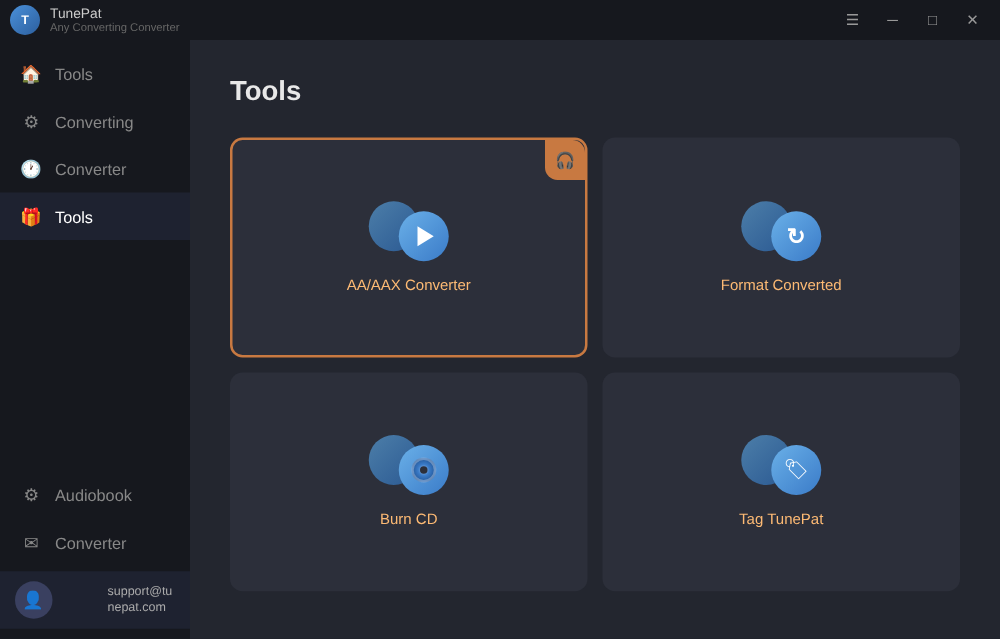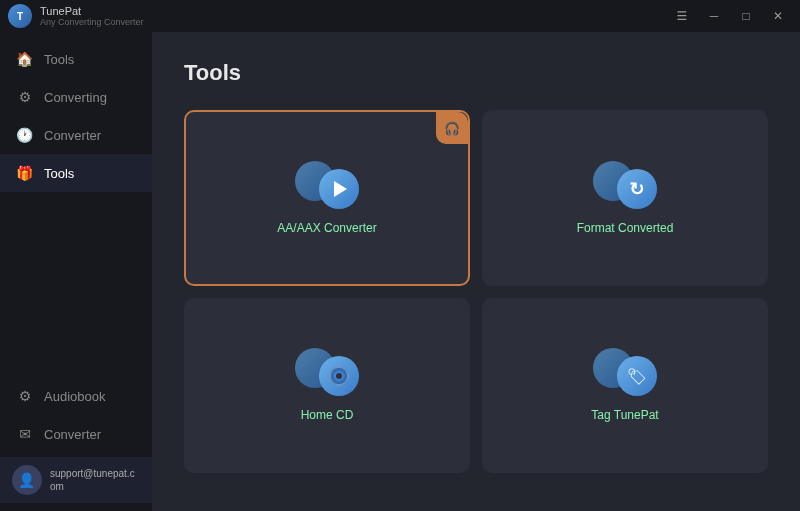--- a/index.html
+++ b/index.html
@@ -127,20 +127,21 @@
       justify-content: center;
       font-size: 14px;
       color: #aaa;
       flex-shrink: 0;
     }
     .user-email {
       font-size: 10px;
       color: #aaa;
       word-break: break-all;
       line-height: 1.3;
+      margin-left: 36px;
     }
 
     
     .main {
       position: absolute;
       top: 32px;
       left: 152px;
       right: 0;
       bottom: 0;
       background: #23262f;
@@ -211,21 +212,21 @@
       left: 0;
       background: linear-gradient(135deg, #5aa0d8, #2a6bb8);
       opacity: 0.7;
     }
     .icon-blue-circle-front {
       bottom: 0;
       right: 0;
     }
     .tool-label {
       font-size: 12px;
-      color: #86efac;
+      color: #fdba74;
       text-align: center;
     }
 
     
     .symbol-play {
       width: 0;
       height: 0;
       border-top: 8px solid transparent;
       border-bottom: 8px solid transparent;
       border-left: 13px solid white;
@@ -346,21 +347,21 @@
 
     <div class="tool-card">
       <div class="tool-icon-wrapper" style="width:64px;height:48px;position:relative;">
         <div class="icon-blue-circle icon-blue-circle-back" style="width:40px;height:40px;top:0;left:0;"></div>
         <div class="icon-blue-circle icon-blue-circle-front" style="width:40px;height:40px;bottom:0;right:0;position:absolute;">
           <div class="symbol-cd">
             <div class="symbol-cd-inner"></div>
           </div>
         </div>
       </div>
-      <div class="tool-label">Home CD</div>
+      <div class="tool-label">Burn CD</div>
     </div>
 
     <div class="tool-card">
       <div class="tool-icon-wrapper" style="width:64px;height:48px;position:relative;">
         <div class="icon-blue-circle icon-blue-circle-back" style="width:40px;height:40px;top:0;left:0;"></div>
         <div class="icon-blue-circle icon-blue-circle-front" style="width:40px;height:40px;bottom:0;right:0;position:absolute;">
           <span class="symbol-tag">🏷</span>
         </div>
       </div>
       <div class="tool-label">Tag TunePat</div>

